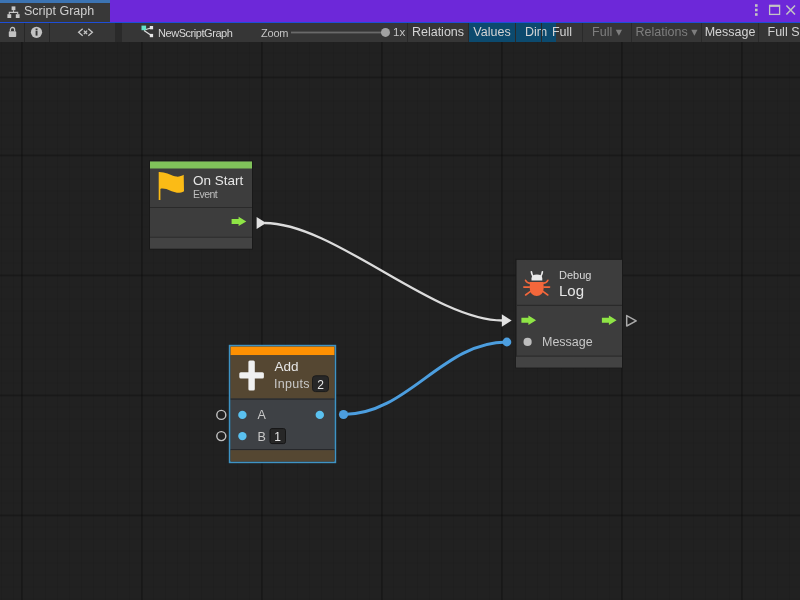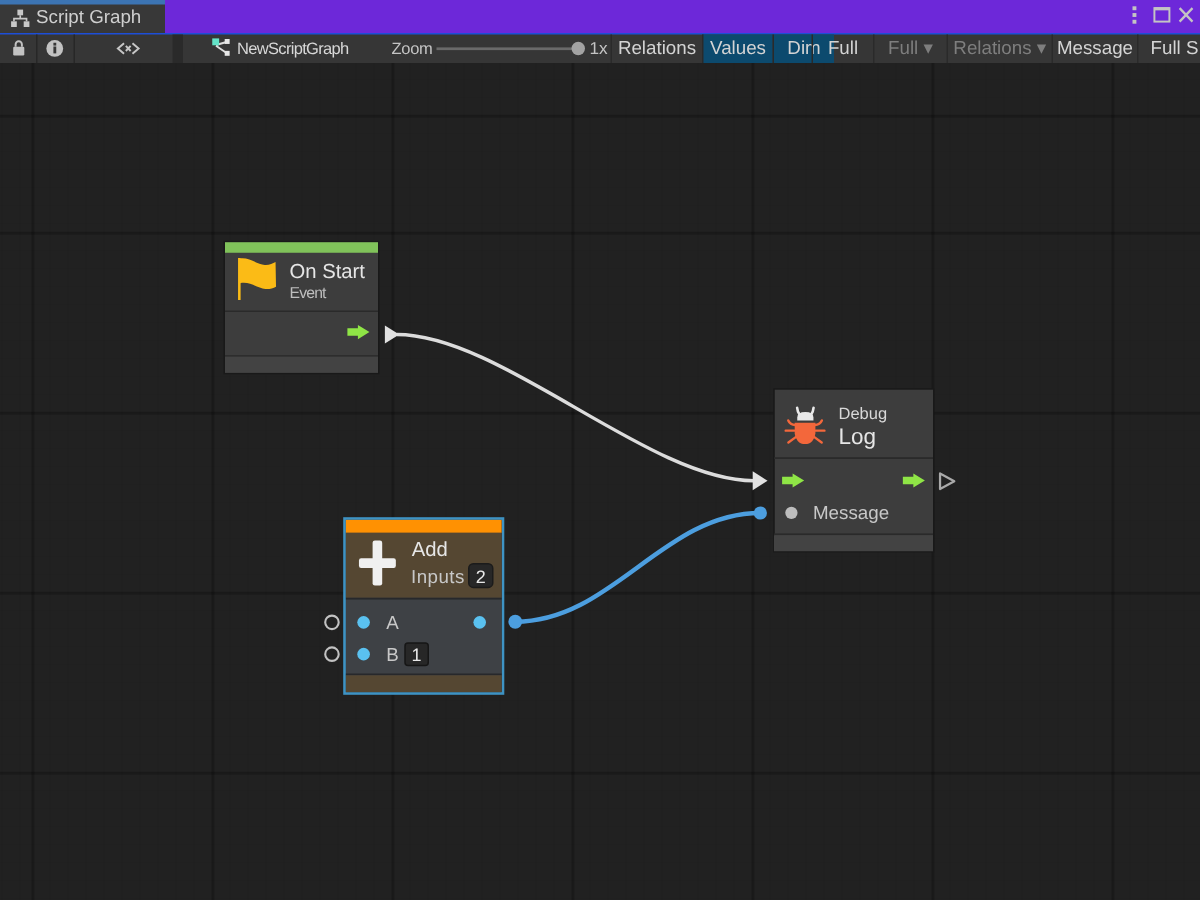--- a/index.html
+++ b/index.html
@@ -98,21 +98,21 @@
       <circle cx="97.5" cy="9.4" r="4.5" fill="#A2A2A2"></circle>
       <text x="105" y="13.3" font-size="11.5" fill="#C4C4C4">1x</text>
     </svg>
     <div class="btn" style="left:407px; width:61px;">Relations</div>
     <div class="btn on" style="left:468px; width:47px;">Values</div>
     <div class="btn on" style="left:515px; width:41px;">Dim</div>
     <div class="btn" style="left:541px; width:41px;">Full</div>
     <div class="btn dis" style="left:582px; width:49px;">Full ▾</div>
     <div class="btn dis" style="left:631px; width:70px;">Relations ▾</div>
     <div class="btn" style="left:701px; width:57px;">Message</div>
-    <div class="btn" style="left:758px; width:42px; text-align:left; padding-left:8px;">Full S</div>
+    <div class="btn" style="left:758px; width:42px; text-align:center; padding-left:8px;">Full S</div>
   </div>
 
   <div class="canvas"></div>
   <svg style="position:absolute;left:0;top:42px" width="800" height="558" viewBox="0 42 800 558">
 
     <g>
       <rect x="149.5" y="161" width="103" height="88" fill="#3D3D3D" stroke="#191919" stroke-width="1"></rect>
       <rect x="150" y="161.5" width="102" height="7" fill="#80C25A"></rect>
       <rect x="150" y="207" width="102" height="1" fill="#2A2A2A"></rect>
       <rect x="150" y="236.8" width="102" height="1" fill="#2A2A2A"></rect>

